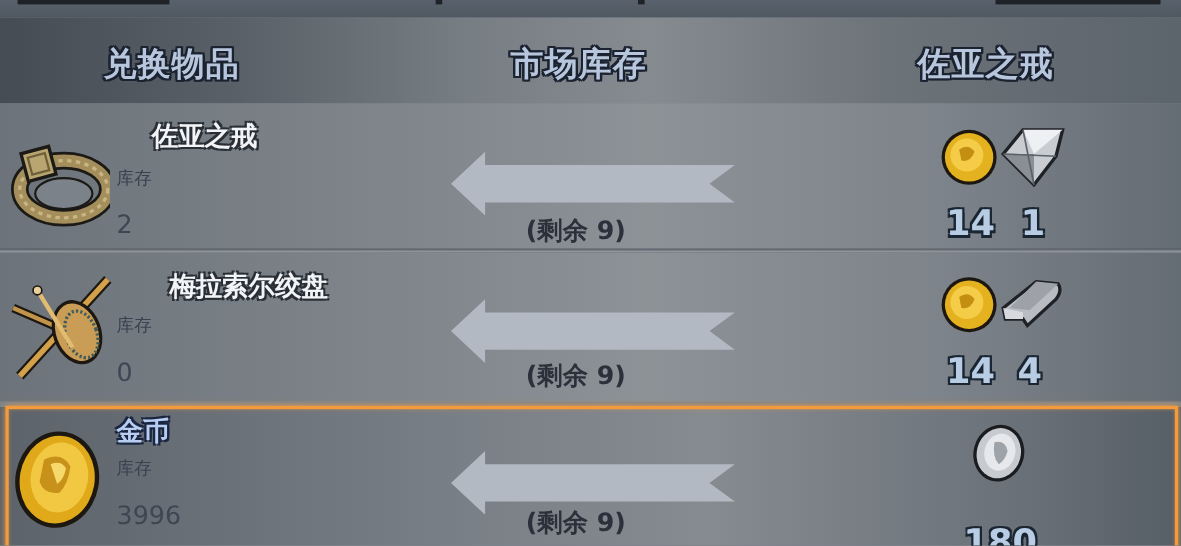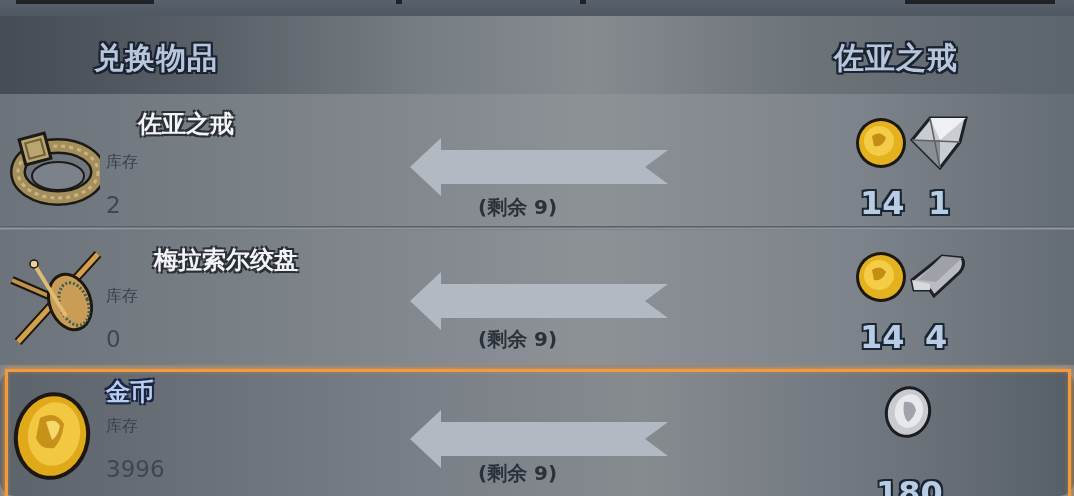--- a/index.html
+++ b/index.html
@@ -46,40 +46,41 @@
   .item-icon { position: absolute; left: 8px; width: 92px; height: 92px; }
   .item-name {
     position: absolute; left: 106px; font-size: 24px; font-weight: bold; color: #f2f4f7;
     text-shadow: -2px -2px 0 #2a2f36, 2px -2px 0 #2a2f36, -2px 2px 0 #2a2f36, 2px 2px 0 #2a2f36;
   }
   .item-name.gold { color: #b8cdf2; text-shadow: -2px -2px 0 #1a2540, 2px -2px 0 #1a2540, -2px 2px 0 #1a2540, 2px 2px 0 #1a2540; }
   .stock-label { position: absolute; left: 106px; font-size: 16px; color: #3a4250; }
   .stock-value { position: absolute; left: 106px; font-size: 23px; color: #3e4654; }
   .arrow { position: absolute; left: 410px; width: 258px; height: 58px; }
   .remain {
-    position: absolute; left: 478px; font-size: 20px; font-weight: bold; color: #2b313b;
+    position: absolute; left: 478px; font-size: 23px; font-weight: bold; color: #2b313b;
   }
   .owned-icon { position: absolute; width: 54px; height: 54px; }
   .owned-count {
     position: absolute; font-size: 32px; font-weight: bold; color: #b8cde4;
     text-shadow: -2px -2px 0 #1b2633, 2px -2px 0 #1b2633, -2px 2px 0 #1b2633, 2px 2px 0 #1b2633;
   }
 </style>
 </head>
 <body>
 
 <div class="top-strip">
   <span class="tab-edge" style="left:16px;width:138px;"></span>
   <span class="tab-edge" style="left:396px;width:6px;"></span>
   <span class="tab-edge" style="left:580px;width:6px;"></span>
   <span class="tab-edge" style="left:905px;width:150px;"></span>
 </div>
 
 <div class="header">
   <span class="header-label" style="left:94px;">兑换物品</span>
+  <span class="header-label" style="left:464px;">市场库存</span>
   <span class="header-label" style="left:834px;">佐亚之戒</span>
 </div>
 
 <div class="rows">
 
   <div class="row" style="top:0;">
     <svg class="item-icon" style="top:22px;" viewBox="0 0 92 92">
       <ellipse cx="50" cy="56" rx="40" ry="26" fill="none" stroke="#1c1a16" stroke-width="16"></ellipse>
       <ellipse cx="50" cy="56" rx="40" ry="26" fill="none" stroke="#a38e5c" stroke-width="11"></ellipse>
       <ellipse cx="50" cy="56" rx="40" ry="26" fill="none" stroke="#c9b582" stroke-width="3" stroke-dasharray="4 4"></ellipse>
@@ -139,21 +140,21 @@
     </svg>
     <svg class="owned-icon" style="left:908px;top:20px;width:60px;height:56px;" viewBox="0 0 60 56">
       <path d="M4 30 L34 6 L54 8 Q58 14 52 22 L26 46 L22 40 L6 40 Z" fill="#b9bcc0" stroke="#1e2126" stroke-width="3"></path>
       <path d="M4 30 L22 34 L22 40 L6 40 Z" fill="#d7d9dc"></path>
       <path d="M34 6 L54 8 L28 32 L10 30 Z" fill="#9ea2a8"></path>
     </svg>
     <span class="owned-count" style="left:860px;top:88px;">14</span>
     <span class="owned-count" style="left:925px;top:88px;">4</span>
   </div>
 
-  <div class="row selected" style="top:276px;height:126px;border-radius:15px;">
+  <div class="row selected" style="top:276px;height:126px;">
     <svg class="item-icon" style="left:10px;top:18px;width:84px;height:96px;" viewBox="0 0 84 96">
       <ellipse cx="42" cy="48" rx="38" ry="44" transform="rotate(10 42 48)" fill="#1c1710"></ellipse>
       <ellipse cx="42" cy="48" rx="34" ry="40" transform="rotate(10 42 48)" fill="#e0a91a"></ellipse>
       <ellipse cx="44" cy="46" rx="26" ry="32" transform="rotate(10 44 46)" fill="#f2c843"></ellipse>
       <path d="M30 30 q16 -8 24 6 q-2 16 -10 24 q-14 2 -18 -10z" fill="#c8911a"></path>
       <path d="M36 34 q10 -4 14 4 q-2 10 -8 14z" fill="#f7d86a"></path>
     </svg>
     <span class="item-name gold" style="top:6px;">金币</span>
     <span class="stock-label" style="top:46px;">库存</span>
     <span class="stock-value" style="top:86px;">3996</span>

